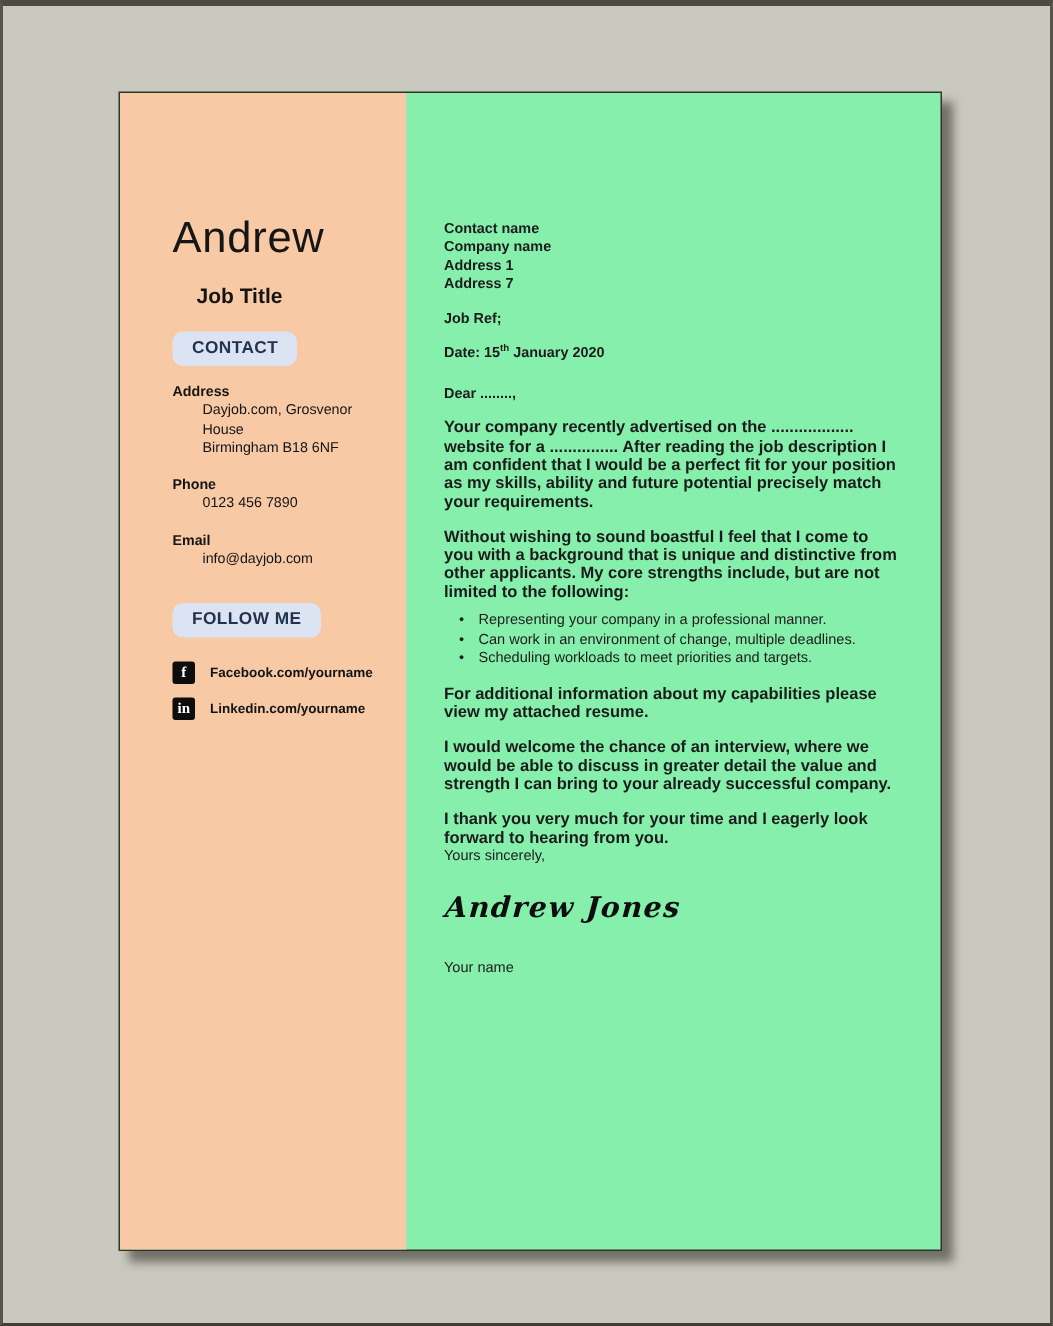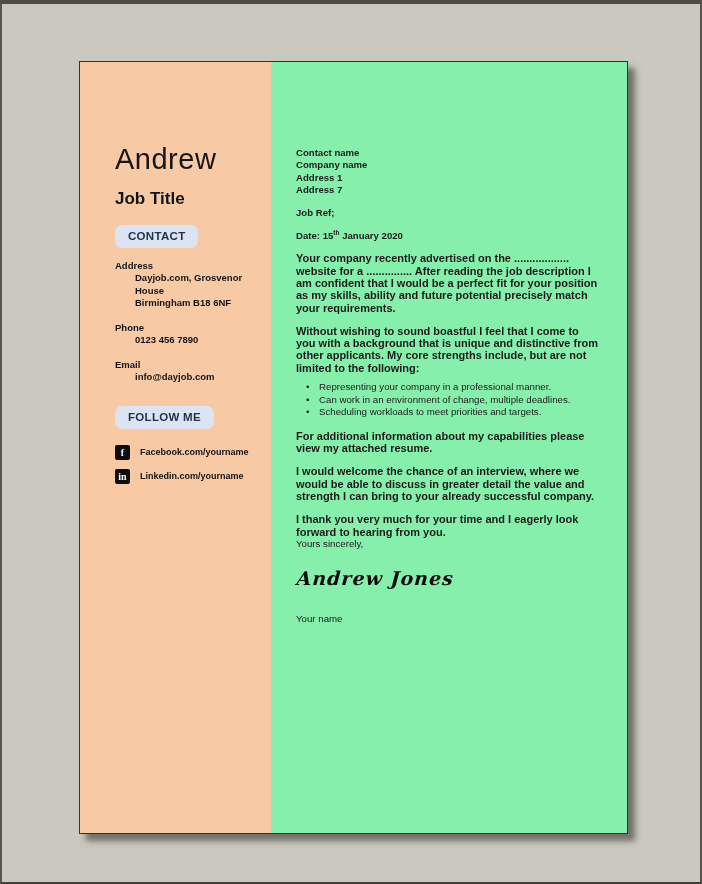--- a/index.html
+++ b/index.html
@@ -27,36 +27,36 @@
   .sidebar{
     position:absolute;left:0;top:0;bottom:0;
     width:191px;
     background:#f8c9a5;
     box-sizing:border-box;
     padding:82px 16px 0 35px;
     color:#1b1b1b;
   }
   .first-name{font-size:29px;font-weight:400;letter-spacing:0.5px;line-height:1.1;color:#161616;}
   .last-name{font-size:22px;font-weight:700;line-height:1.2;margin-top:2px;color:#0f0f0f;}
-  .job-title{font-size:17px;font-weight:700;margin-top:13px;color:#141414;}
+  .job-title{font-size:14px;font-weight:700;margin-top:13px;color:#141414;margin-left:16px;}
   .pill-btn{
     display:inline-block;
     margin-top:16px;
     padding:5px 13px 6px 13px;
     background:#dce3f3;
     border-radius:7px;
     font-size:11.5px;
     font-weight:700;
     color:#20344f;
     letter-spacing:0.3px;
     cursor:pointer;
   }
   .side-group{margin-top:12px;font-size:9.5px;font-weight:700;line-height:12.5px;color:#141414;}
   .side-group .lbl{display:block;}
-  .side-group .val{display:block;font-weight:700;padding-left:20px;}
+  .side-group .val{display:block;font-weight:400;padding-left:20px;}
   .follow-btn{margin-top:22px;}
   .social{margin-top:16px;}
   .social-row{display:flex;align-items:center;margin-top:9px;cursor:pointer;}
   .social-icon{
     width:15px;height:15px;
     background:#0d0d0d;
     color:#ffffff;
     border-radius:2px;
     display:flex;align-items:center;justify-content:center;
     font-size:10px;font-weight:700;
@@ -143,20 +143,21 @@
         <div>Contact name</div>
         <div>Company name</div>
         <div>Address 1</div>
         <div>Address 7</div>
       </div>
 
       <div class="job-ref">Job Ref;</div>
 
       <div class="date-line"><span>Date: 15</span><sup>th</sup><span> January 2020</span></div>
 
+      <div class="salutation">Dear ........,</div>
 
       <div class="para">Your company recently advertised on the .................. website for a ............... After reading the job description I am confident that I would be a perfect fit for your position as my skills, ability and future potential precisely match your requirements.</div>
       <div class="para">Without wishing to sound boastful I feel that I come to you with a background that is unique and distinctive from other applicants. My core strengths include, but are not limited to the following:</div>
 
       <ul class="points">
         <li>Representing your company in a professional manner.</li>
         <li>Can work in an environment of change, multiple deadlines.</li>
         <li>Scheduling workloads to meet priorities and targets.</li>
       </ul>
 

